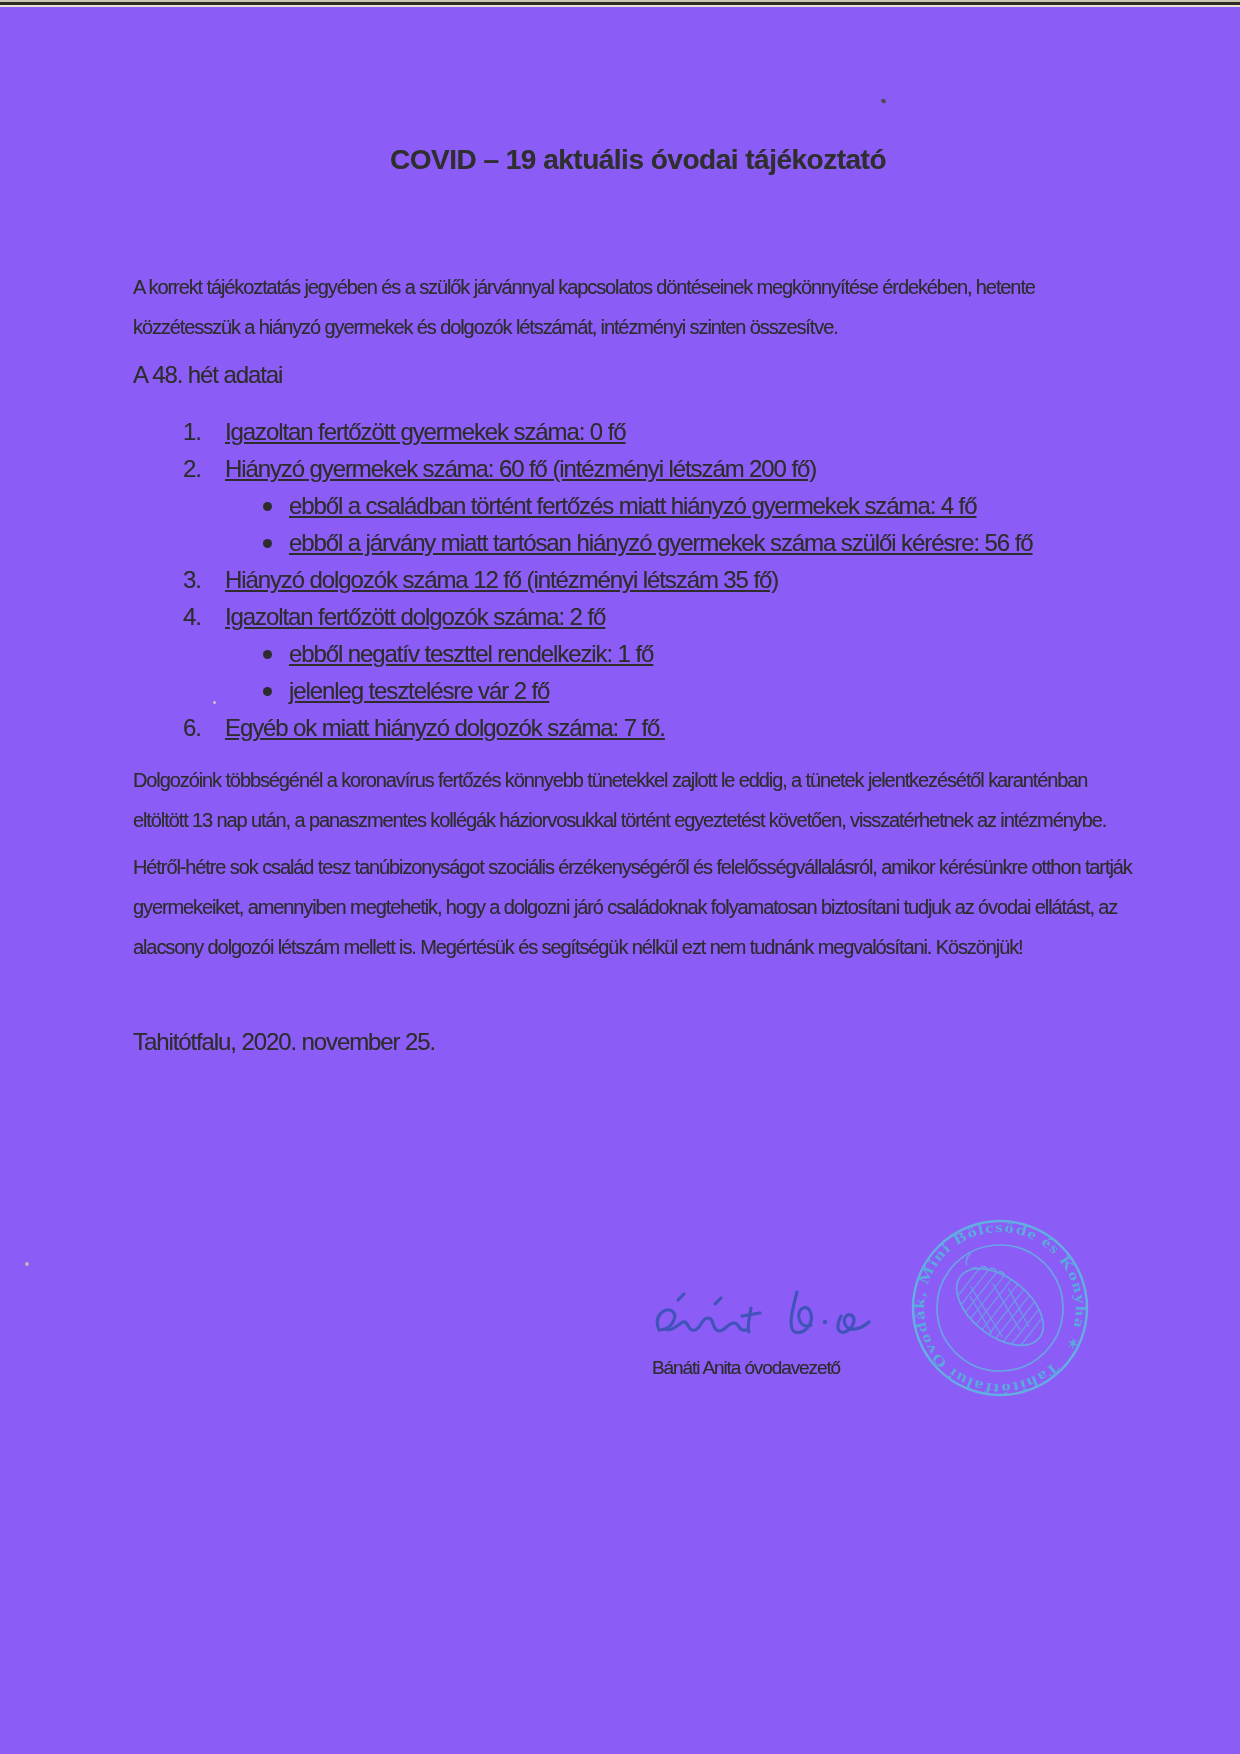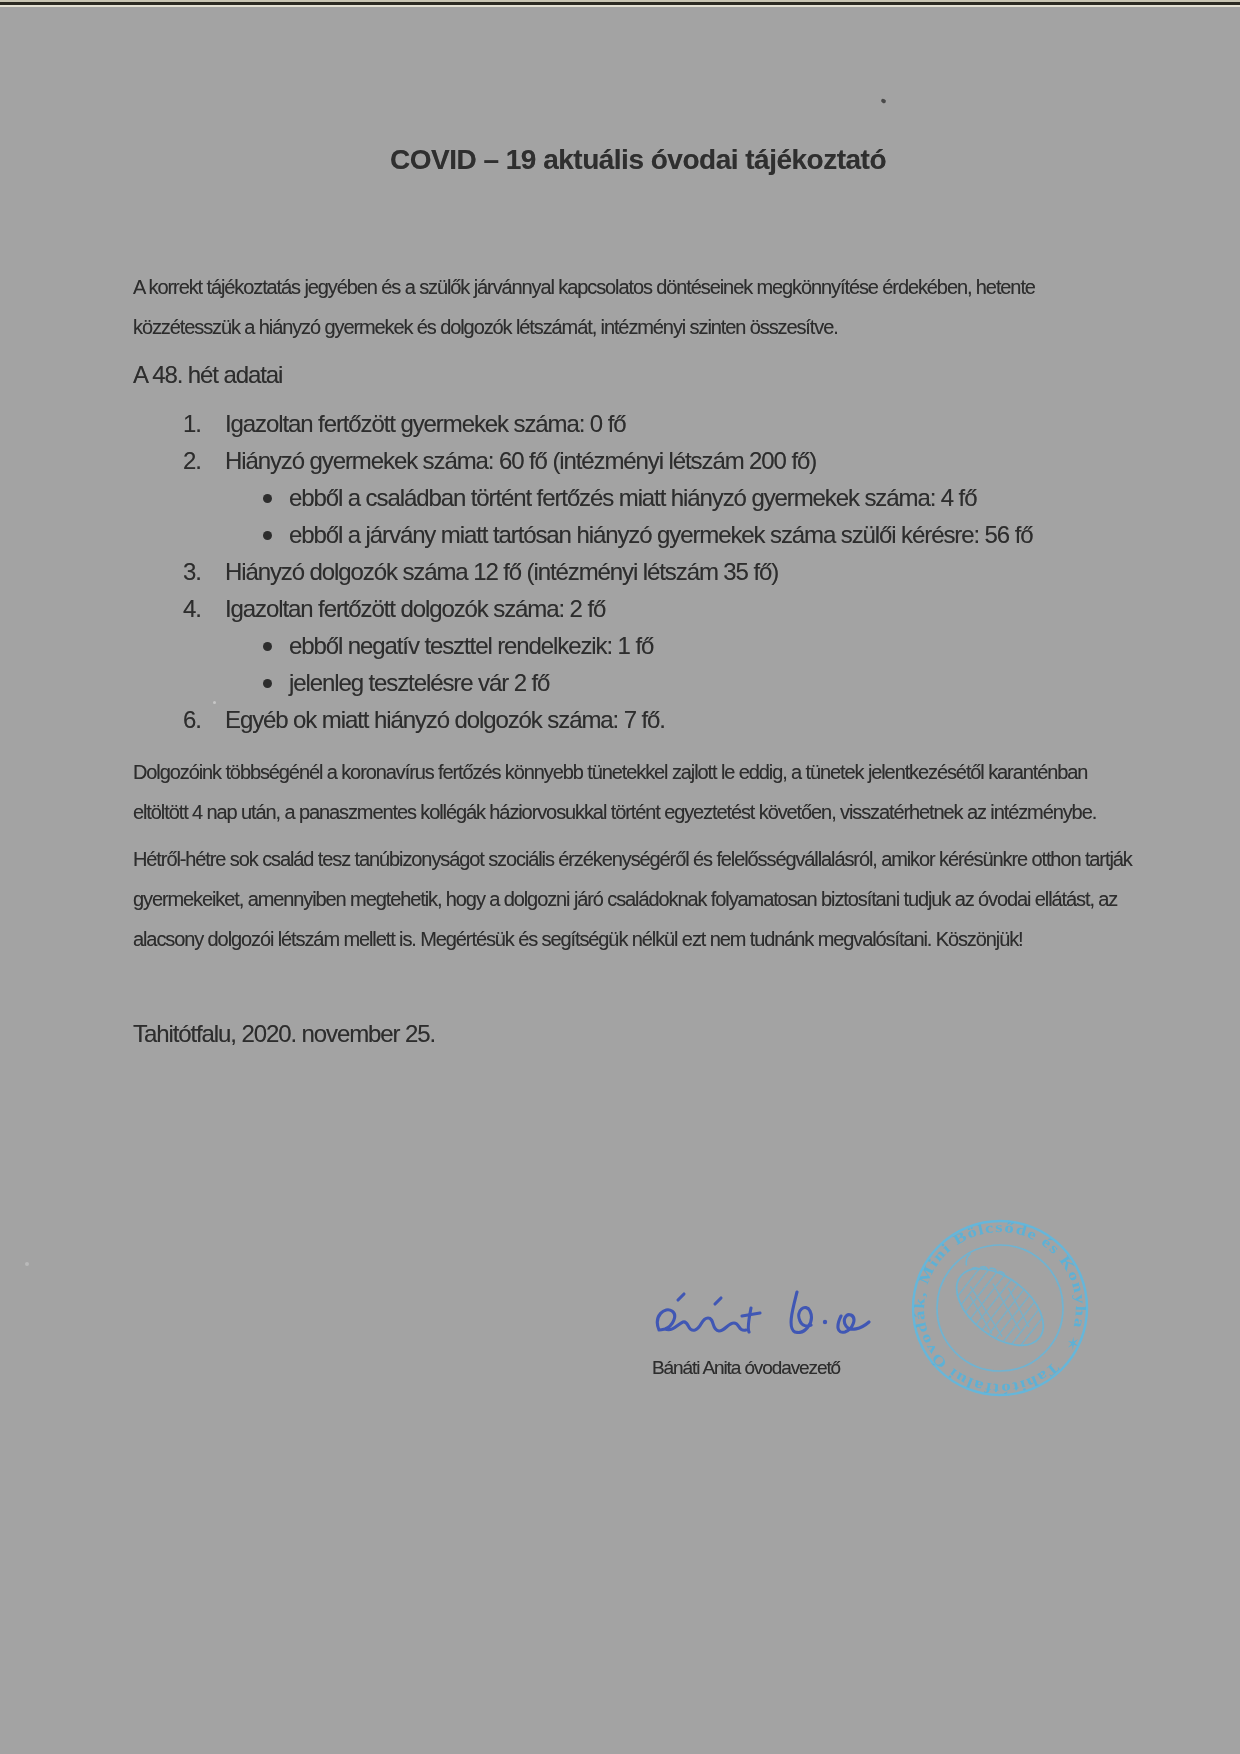--- a/index.html
+++ b/index.html
@@ -1,19 +1,19 @@
 <!DOCTYPE html>
 <html><head>
 <meta charset="utf-8">
 <style>
   html,body{margin:0;padding:0;background:#ffffff;}
   .page{
     position:relative;
     width:1240px;height:1754px;
-    background:#a3a3a3;
+    background:#8b5cf6;
     overflow:hidden;
     font-family:"Liberation Sans", sans-serif;
     color:#2d2d2d;
   }
   .scan-edge-top{
     position:absolute;top:0;left:0;width:1240px;height:7px;
     background:linear-gradient(#c9c5b3 0px,#c9c5b3 2px,#2c2a22 2px,#2c2a22 5px,#e4e1d4 5px,#e4e1d4 7px);
   }
   .content{
     position:absolute;left:133px;top:0;width:1010px;
@@ -26,21 +26,21 @@
   }
   .para{
     margin:0;font-size:20px;line-height:40px;letter-spacing:-1.1px;
     text-shadow:0 0 0.6px rgba(45,45,45,0.4);
   }
   .intro{margin-top:90px;}
   .week{
     margin:8px 0 0 0;font-size:24px;line-height:40px;letter-spacing:-1.1px;
     text-shadow:0 0 0.6px rgba(45,45,45,0.4);
   }
-  .stats{margin-top:10px;}
+  .stats{margin-top:18px;text-decoration:underline;}
   .row{
     height:37px;line-height:37px;white-space:nowrap;
     font-size:24px;letter-spacing:-1.1px;
     text-shadow:0 0 0.6px rgba(45,45,45,0.4);
   }
   .num-row{padding-left:50px;}
   .num{display:inline-block;width:42px;}
   .bullet-row{padding-left:130px;}
   .dot{
     display:inline-block;width:9px;height:9px;border-radius:50%;
@@ -106,21 +106,21 @@
         <span class="dot"></span><span class="txt">ebből negatív teszttel rendelkezik: 1 fő</span>
       </div>
       <div class="row bullet-row">
         <span class="dot"></span><span class="txt">jelenleg tesztelésre vár 2 fő</span>
       </div>
       <div class="row num-row">
         <span class="num">6.</span><span class="txt">Egyéb ok miatt hiányzó dolgozók száma: 7 fő.</span>
       </div>
     </div>
 
-    <p class="para para-recovery">Dolgozóink többségénél a koronavírus fertőzés könnyebb tünetekkel zajlott le eddig, a tünetek jelentkezésétől karanténban eltöltött 4 nap után, a panaszmentes kollégák háziorvosukkal történt egyeztetést követően, visszatérhetnek az intézménybe.</p>
+    <p class="para para-recovery">Dolgozóink többségénél a koronavírus fertőzés könnyebb tünetekkel zajlott le eddig, a tünetek jelentkezésétől karanténban eltöltött 13 nap után, a panaszmentes kollégák háziorvosukkal történt egyeztetést követően, visszatérhetnek az intézménybe.</p>
 
     <p class="para para-thanks">Hétről-hétre sok család tesz tanúbizonyságot szociális érzékenységéről és felelősségvállalásról, amikor kérésünkre otthon tartják gyermekeiket, amennyiben megtehetik, hogy a dolgozni járó családoknak folyamatosan biztosítani tudjuk az óvodai ellátást, az alacsony dolgozói létszám mellett is. Megértésük és segítségük nélkül ezt nem tudnánk megvalósítani. Köszönjük!</p>
 
     <p class="dateline">Tahitótfalu, 2020. november 25.</p>
   </div>
 
   <svg class="signature" width="260" height="80" viewBox="0 0 250 80">
     <g fill="none" stroke="#3b53b5" stroke-width="3.1" stroke-linecap="round" stroke-linejoin="round" opacity="0.95">
       <path d="M14,50 C8,36 20,26 27,31 C33,35 28,46 20,49 C16,50 14,50 14,50
                M20,49 C28,52 33,44 38,42 C44,40 42,52 50,50 C57,48 56,38 63,38

